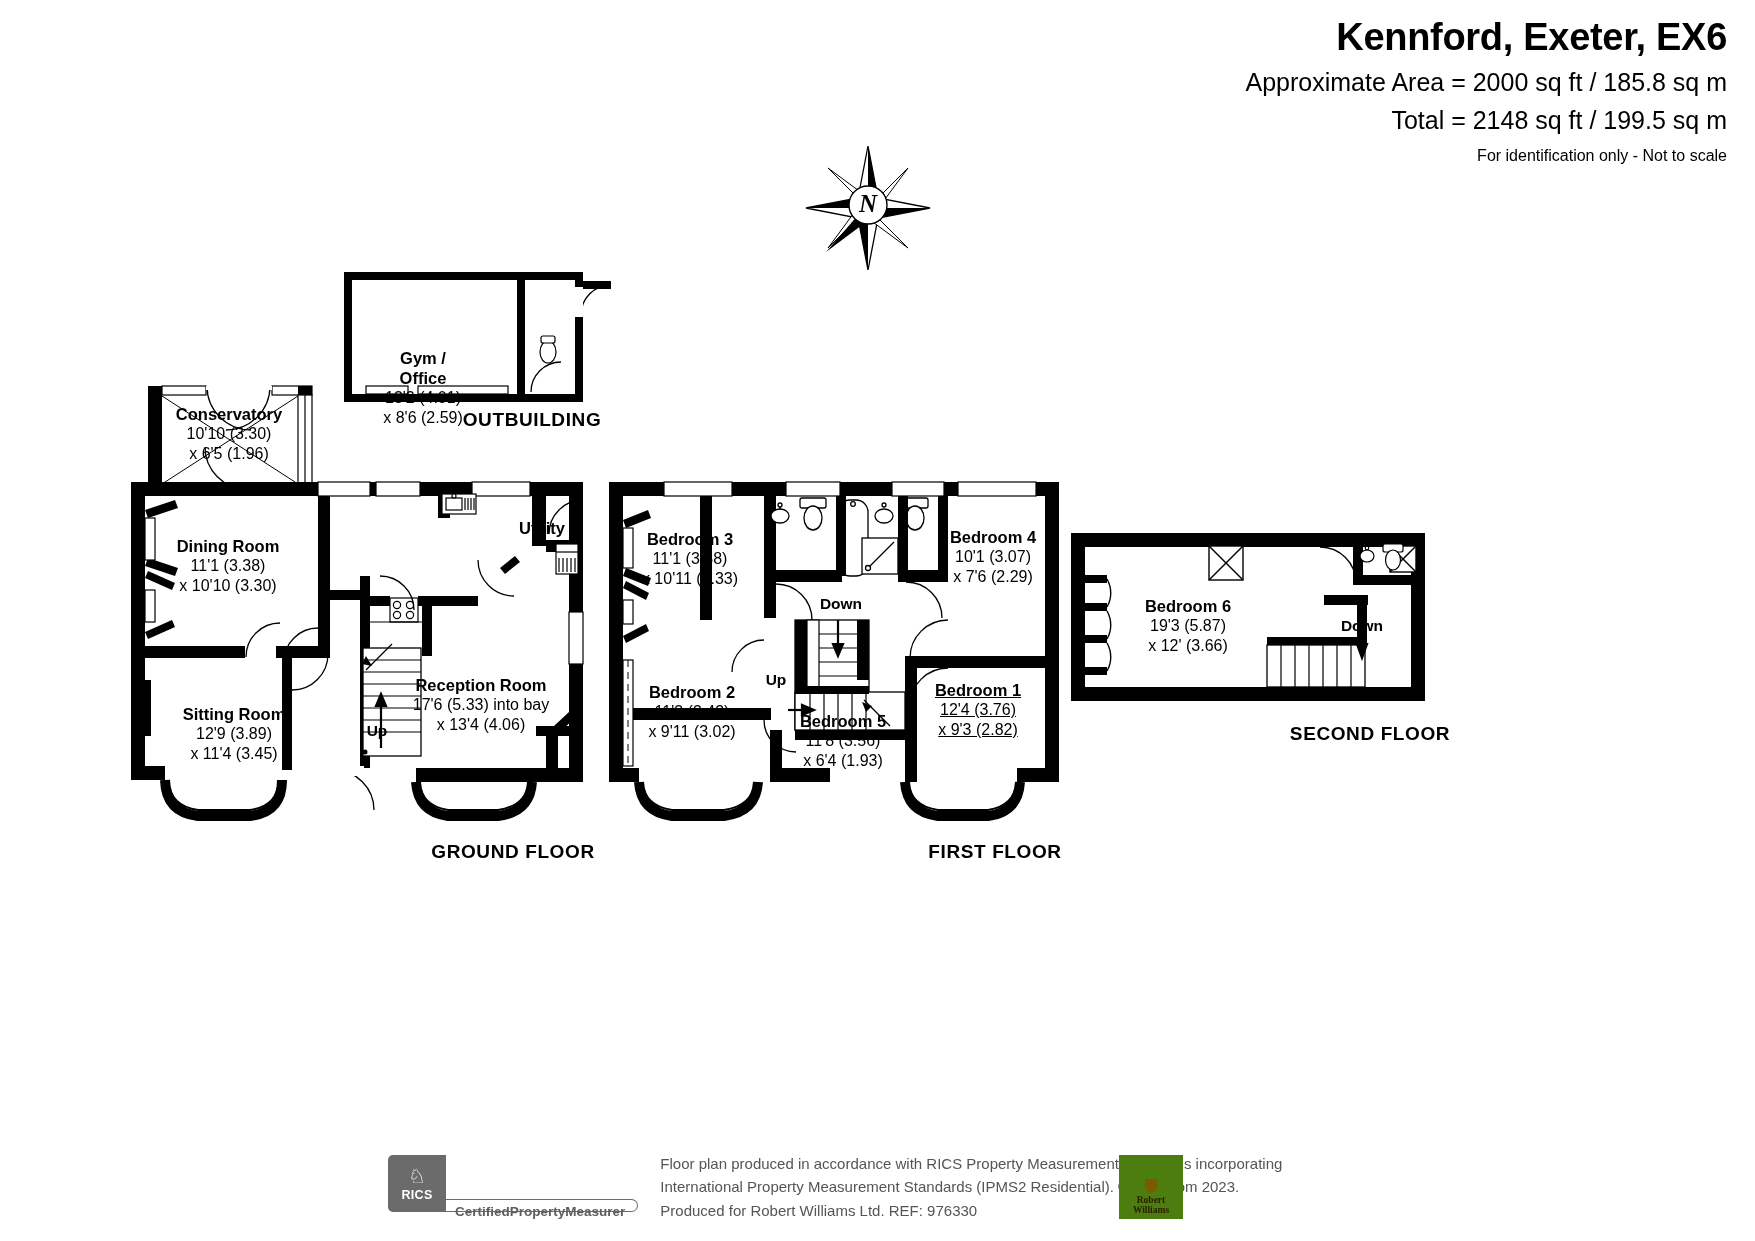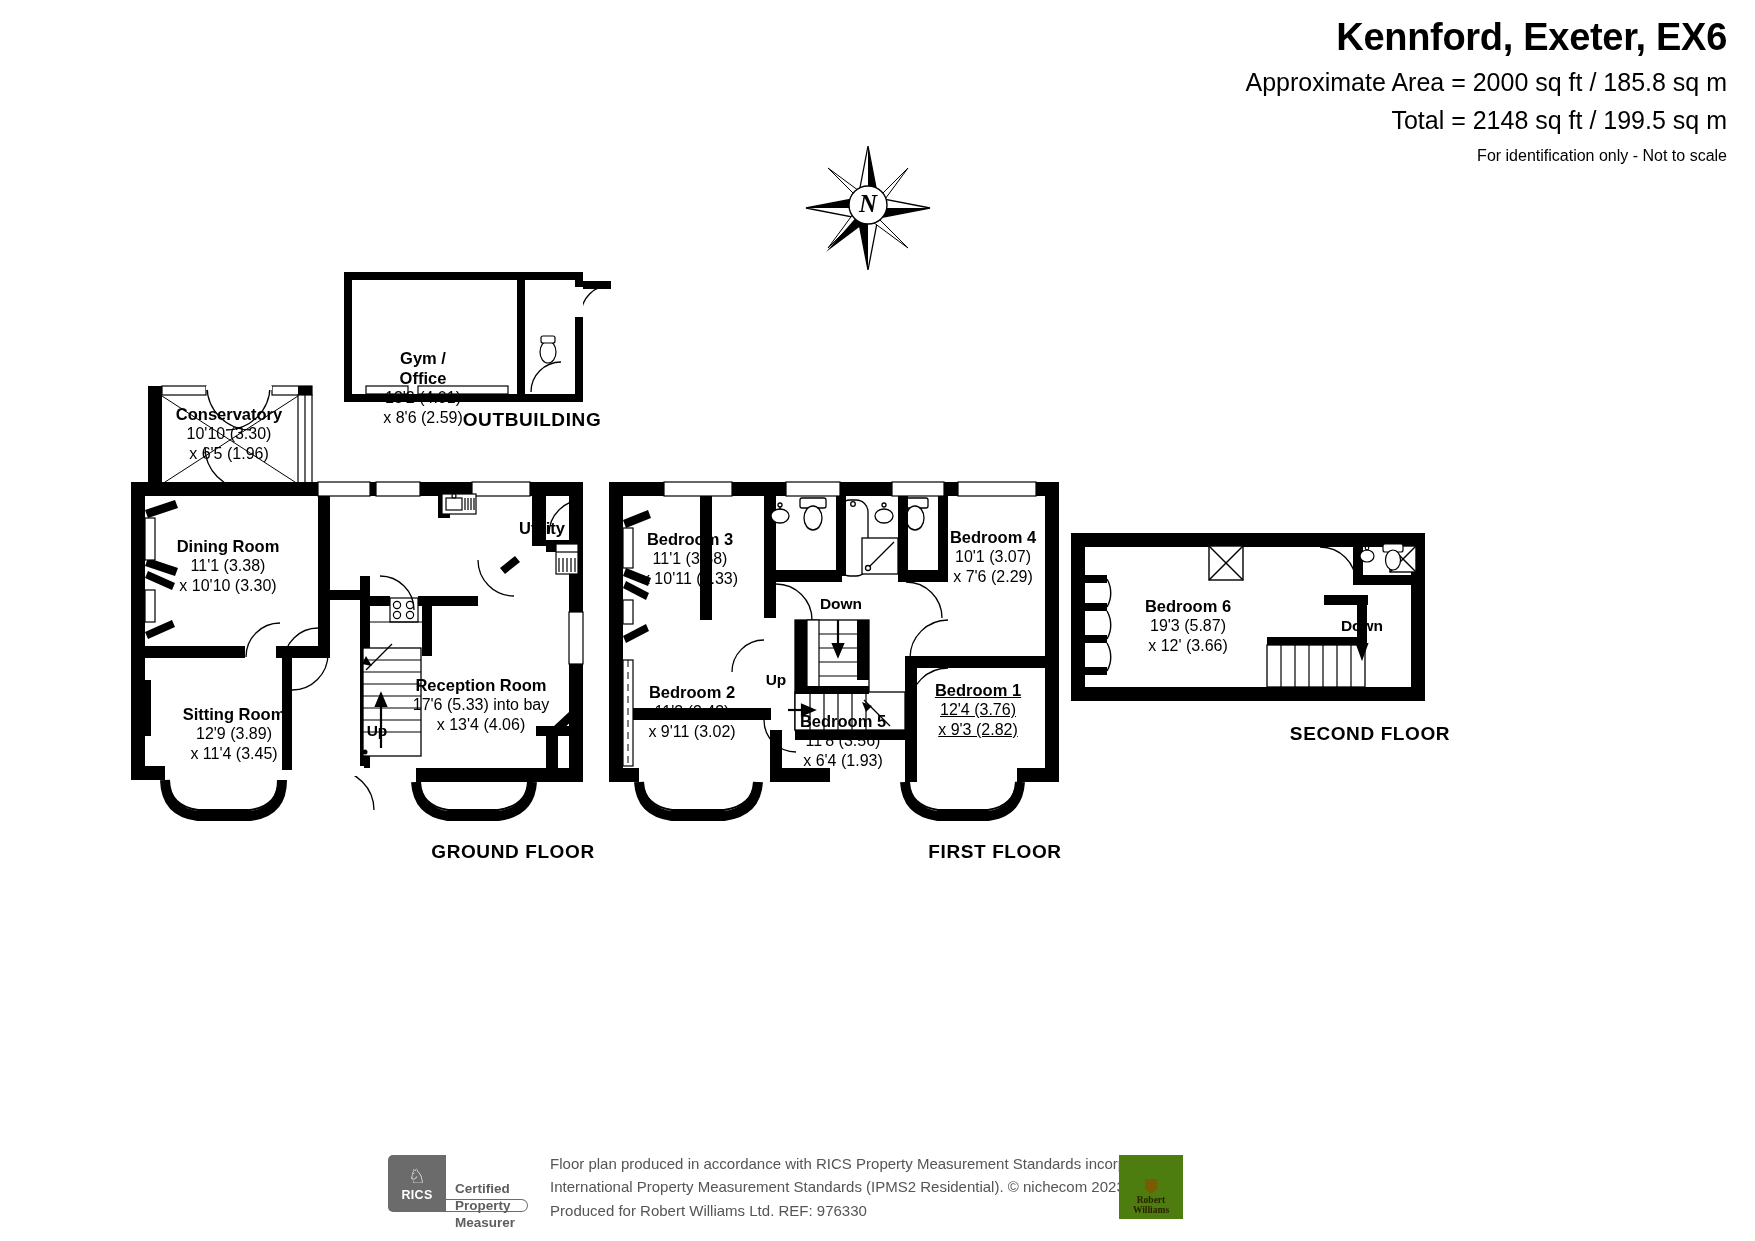--- a/index.html
+++ b/index.html
@@ -121,21 +121,21 @@
     color: #ffffff;
     letter-spacing: 0.3px;
     margin-top: 2px;
   }
   #rics-badge .right {
     border: 1.6px solid #6b6b6b;
     border-left: none;
     border-radius: 0 9px 9px 0;
     padding: 3px 12px 3px 9px;
     display: flex;
-    flex-direction: column;
+    flex-direction: row;
     justify-content: center;
     margin-top: 44px;
   }
   #rics-badge .right span {
     font-size: 13.5px;
     font-weight: bold;
     color: #5e5e5e;
     line-height: 1.26;
     white-space: nowrap;
   }

